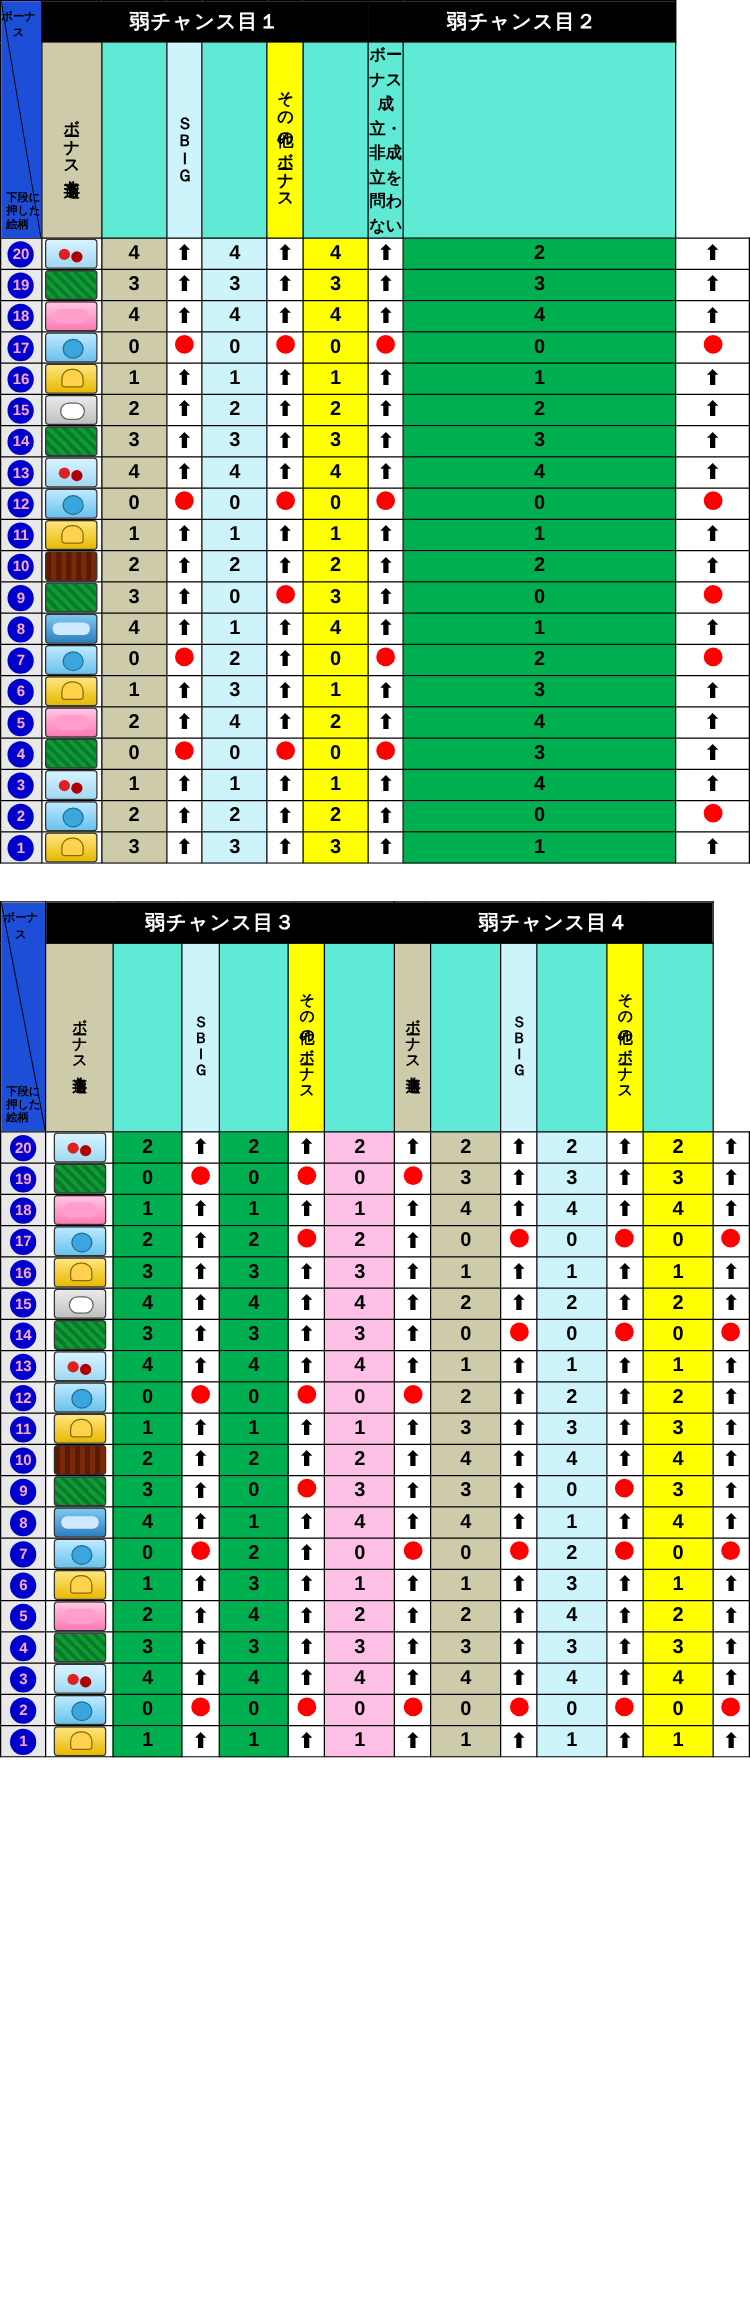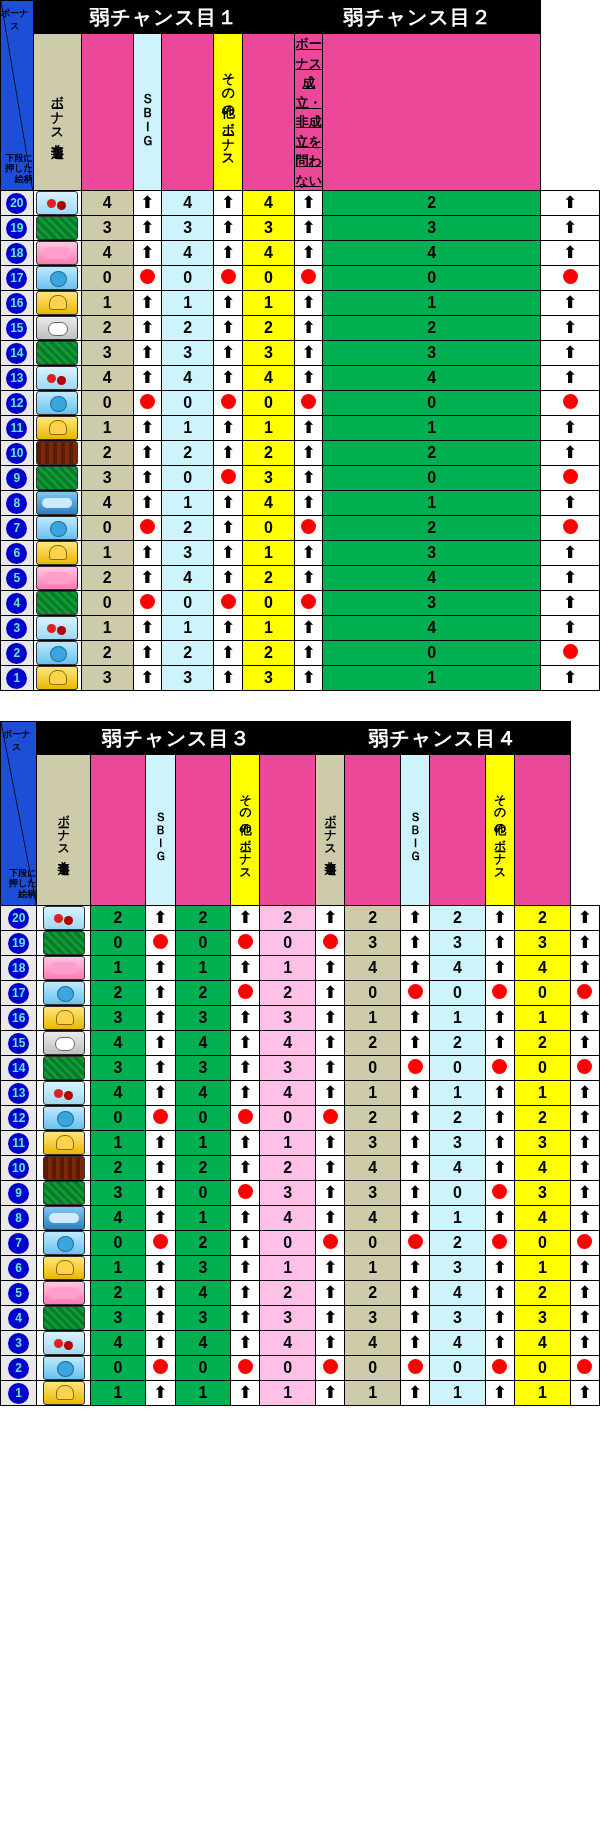--- a/index.html
+++ b/index.html
@@ -4,53 +4,53 @@
 <style>
   html,body{margin:0;padding:0;background:#ffffff;}
   body{width:600px;font-family:"Liberation Sans","DejaVu Sans",sans-serif;}
   .wrap{width:600px;position:relative;}
 
   
   table{border-collapse:collapse;table-layout:fixed;}
   td,th{border:1px solid #000;padding:0;margin:0;text-align:center;vertical-align:middle;}
 
   .blk{background:#000;color:#fff;font-weight:bold;}
-  .hdr-title{font-size:20px;letter-spacing:1px;height:32px;}
+  .hdr-title{font-size:16px;letter-spacing:1px;height:32px;}
 
   
   .vtxt{
     writing-mode:vertical-rl;
     text-orientation:upright;
     font-size:13px;
     font-weight:bold;
     letter-spacing:1px;
     line-height:1.05;
     margin:0 auto;
     white-space:nowrap;
   }
   .vtxt.small{font-size:12px;}
   .hcell{height:150px;}
 
   .c-olive{background:#cdcbaa;}
   .c-cyan{background:#cdf3fb;}
   .c-yellow{background:#ffff00;}
   .c-green{background:#00b050;}
   .c-pink{background:#ffc0e8;}
-  .c-white{background:#ec4899;text-decoration:underline;}
+  .c-white{background:#5eead4;}
 
   .num{font-weight:bold;font-size:16px;}
   .arrowcell{width:26px;background:#fff;}
   .arrow{font-size:17px;line-height:1;font-weight:bold;}
   .dot{display:inline-block;width:15px;height:15px;border-radius:50%;background:#ff0000;}
 
   
   .idxcell{background:#e9e9e9;width:30px;}
   .badge{
     display:inline-block;width:21px;height:21px;border-radius:50%;
-    background:#0000cc;color:#5eead4;font-size:12px;font-weight:bold;
+    background:#0000cc;color:#f9a8d4;font-size:12px;font-weight:bold;
     line-height:21px;text-align:center;
   }
   .symcell{background:#fff;width:44px;}
   .sym{
     display:block;width:40px;height:22px;margin:0 auto;border:1px solid #333;
     border-radius:3px;position:relative;overflow:hidden;
   }
   
   .sym-bell{background:linear-gradient(#ffe680,#e8b800);}
   .sym-bell:after{content:"";position:absolute;left:12px;top:3px;width:16px;height:13px;
@@ -67,21 +67,21 @@
   .sym-blue{background:linear-gradient(#7ec8f0,#2f7fc0);}
   .sym-blue:after{content:"";position:absolute;left:5px;top:6px;width:30px;height:10px;background:#cfeaff;border-radius:5px;}
   .sym-pig{background:linear-gradient(#eaeaea,#c0c0c0);}
   .sym-pig:after{content:"";position:absolute;left:11px;top:5px;width:18px;height:12px;background:#fff;border:1px solid #666;border-radius:9px;}
   .sym-dark{background:repeating-linear-gradient(90deg,#5a1b00,#5a1b00 4px,#7a2a08 4px,#7a2a08 8px);}
 
   
   .corner{position:relative;background:#1d4ed8;height:150px;}
   .corner .diag{position:absolute;left:0;top:0;width:100%;height:100%;}
   .corner .t1{position:absolute;right:4px;top:6px;font-size:9px;font-weight:bold;}
-  .corner .t2{position:absolute;left:4px;bottom:6px;font-size:9px;font-weight:bold;line-height:1.15;text-align:right;}
+  .corner .t2{position:absolute;left:4px;bottom:6px;font-size:9px;font-weight:bold;line-height:1.15;text-align:left;}
   .gap{height:30px;background:#fff;}
 </style>
 </head>
 <body>
 
 <div class="wrap">
 
   <table id="t1" style="width:600px;">
       <colgroup>
         <col style="width:30px">

